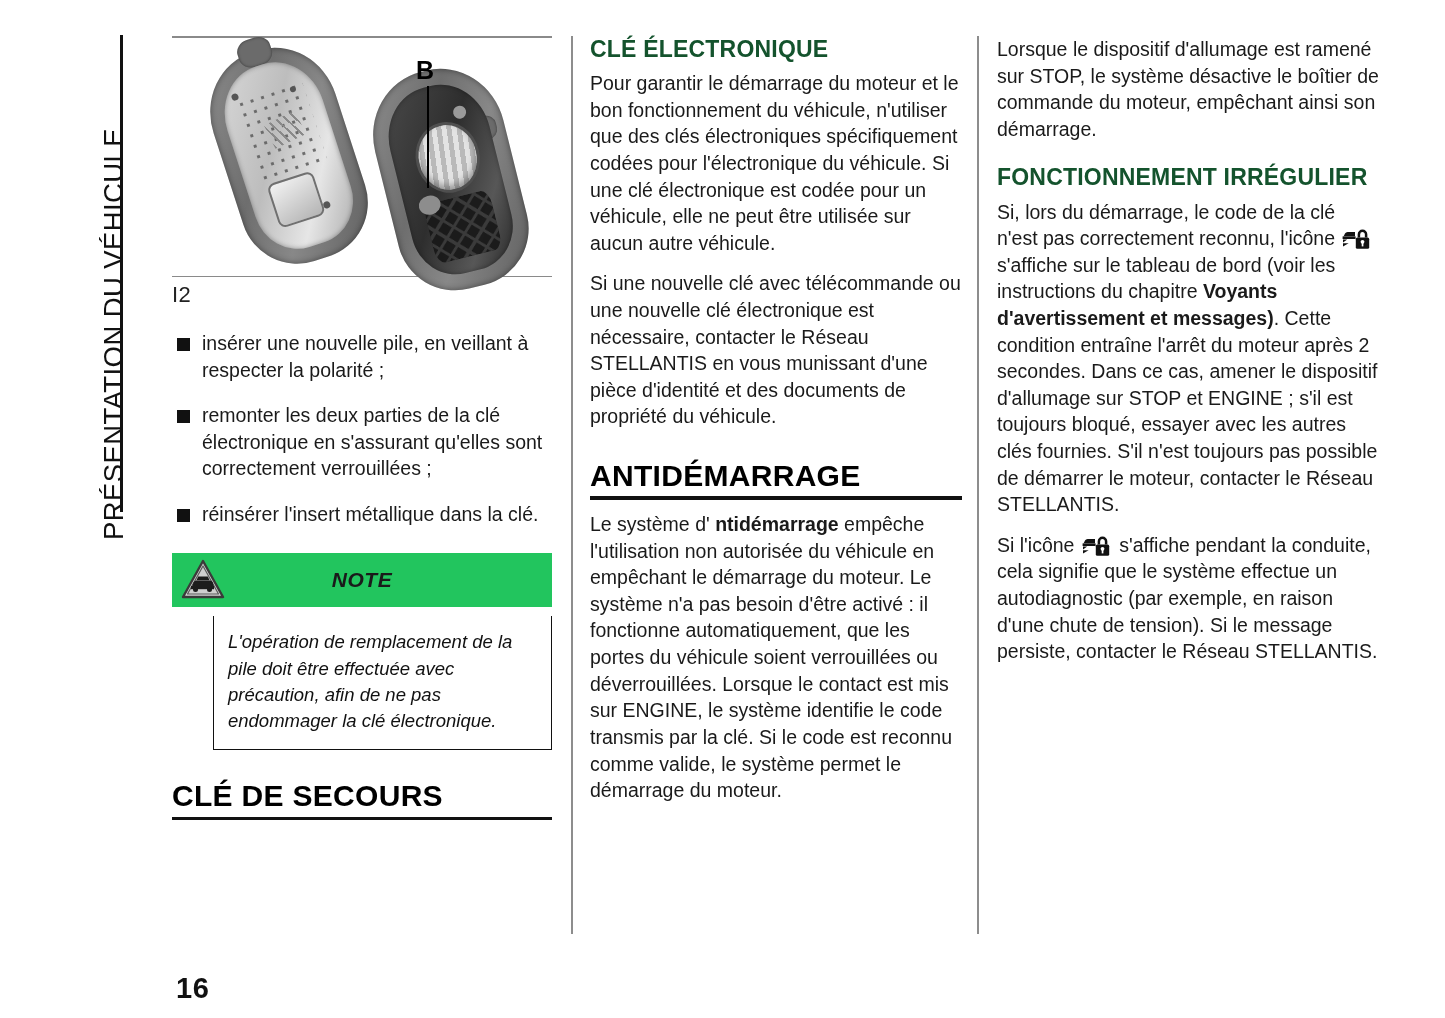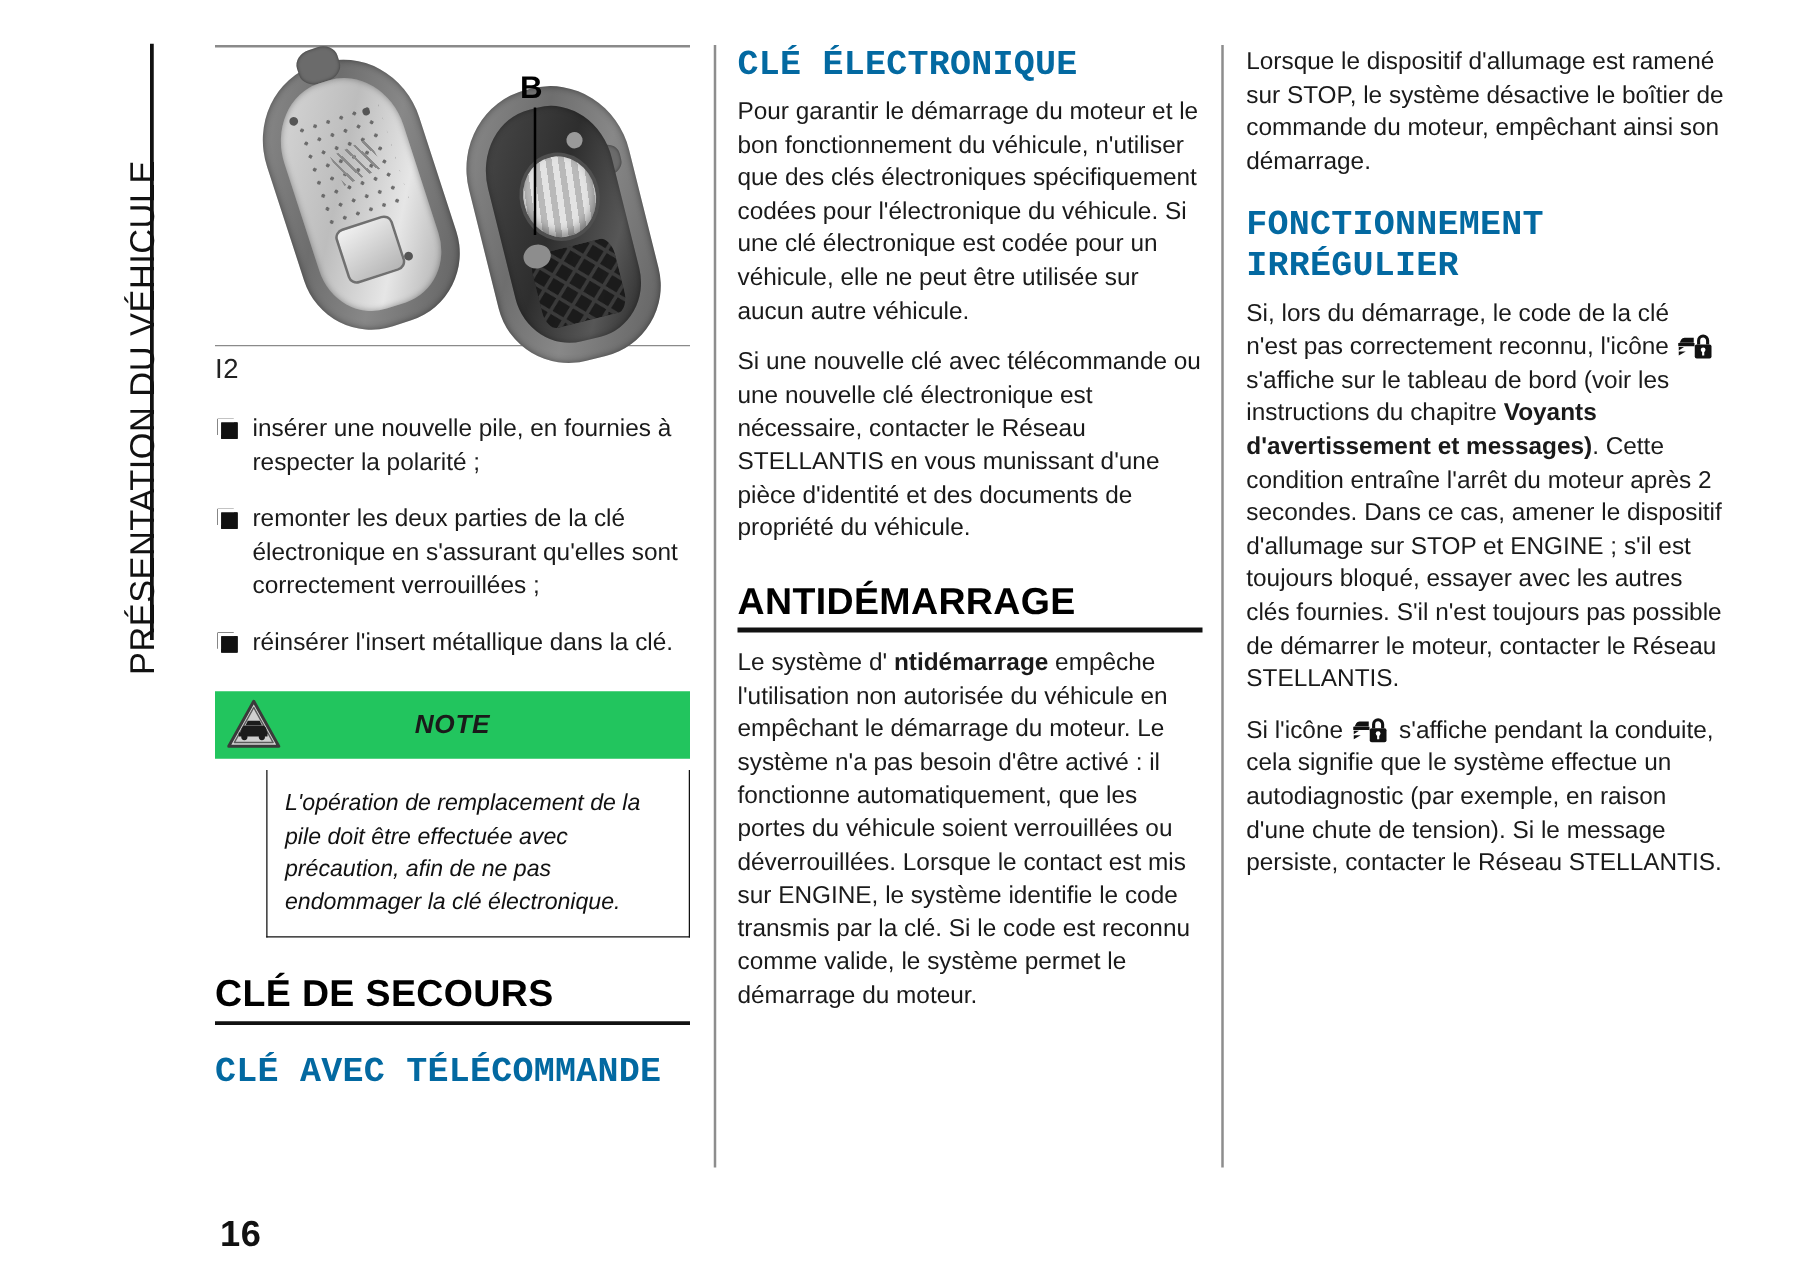--- a/index.html
+++ b/index.html
@@ -280,27 +280,26 @@
     padding: 0 0 4px 0;
     color: #000;
     line-height: 1.08;
   }
   h1.sec + .h1rule {
     height: 3.6px;
     background: #111;
     margin-bottom: 11px;
   }
   h2.sub {
-    font-size: 28px;
+    font-size: 23px;
     font-weight: 700;
     letter-spacing: .2px;
     margin: 22px 0 7px 0;
     line-height: 1.18;
-    color: #0369a1;
-    font-family: Liberation Mono, monospace;
+    color: #14532d;
   }
   h2.sub.first { margin-top: 0; }
 
   p.body {
     font-size: 19.5px;
     line-height: 1.365;
     margin: 0 0 14px 0;
     color: #1a1a1a;
   }
   p.body.tight { margin-bottom: 0; }
@@ -376,21 +375,21 @@
         <div id="callout-B">B</div>
       </div>
 
       <div class="hrule"></div>
       <div id="fig-caption">I2</div>
     </div>
 
     <ul class="boxlist">
       <li>
         <span class="boxmark"></span>
-        <span>insérer une nouvelle pile, en fournies à respecter la polarité ;</span>
+        <span>insérer une nouvelle pile, en veillant à respecter la polarité ;</span>
       </li>
       <li>
         <span class="boxmark"></span>
         <span>remonter les deux parties de la clé électronique en s'assurant qu'elles sont correctement verrouillées ;</span>
       </li>
       <li>
         <span class="boxmark"></span>
         <span>réinsérer l'insert métallique dans la clé.</span>
       </li>
     </ul>
@@ -407,21 +406,20 @@
           <path d="M16.5,23.2 L18.2,19.6 L27.8,19.6 L29.5,23.2 Z" fill="#1c1c1c"></path>
         </svg>
         <div id="note-title">NOTE</div>
       </div>
       <div id="note-body">L'opération de remplacement de la pile doit être effectuée avec précaution, afin de ne pas endommager la clé électronique.</div>
     </div>
 
     <h1 class="sec">CLÉ DE SECOURS</h1>
     <div class="h1rule"></div>
 
-    <h2 class="sub">CLÉ AVEC TÉLÉCOMMANDE</h2>
   </div>
 
   <div class="col" id="col2">
 
     <h2 class="sub first">CLÉ ÉLECTRONIQUE</h2>
     <p class="body">Pour garantir le démarrage du moteur et le bon fonctionnement du véhicule, n'utiliser que des clés électroniques spécifiquement codées pour l'électronique du véhicule. Si une clé électronique est codée pour un véhicule, elle ne peut être utilisée sur aucun autre véhicule.</p>
 
     <p class="body">Si une nouvelle clé avec télécommande ou une nouvelle clé électronique est nécessaire, contacter le Réseau STELLANTIS en vous munissant d'une pièce d'identité et des documents de propriété du véhicule.</p>
 
     <h1 class="sec">ANTIDÉMARRAGE</h1>

